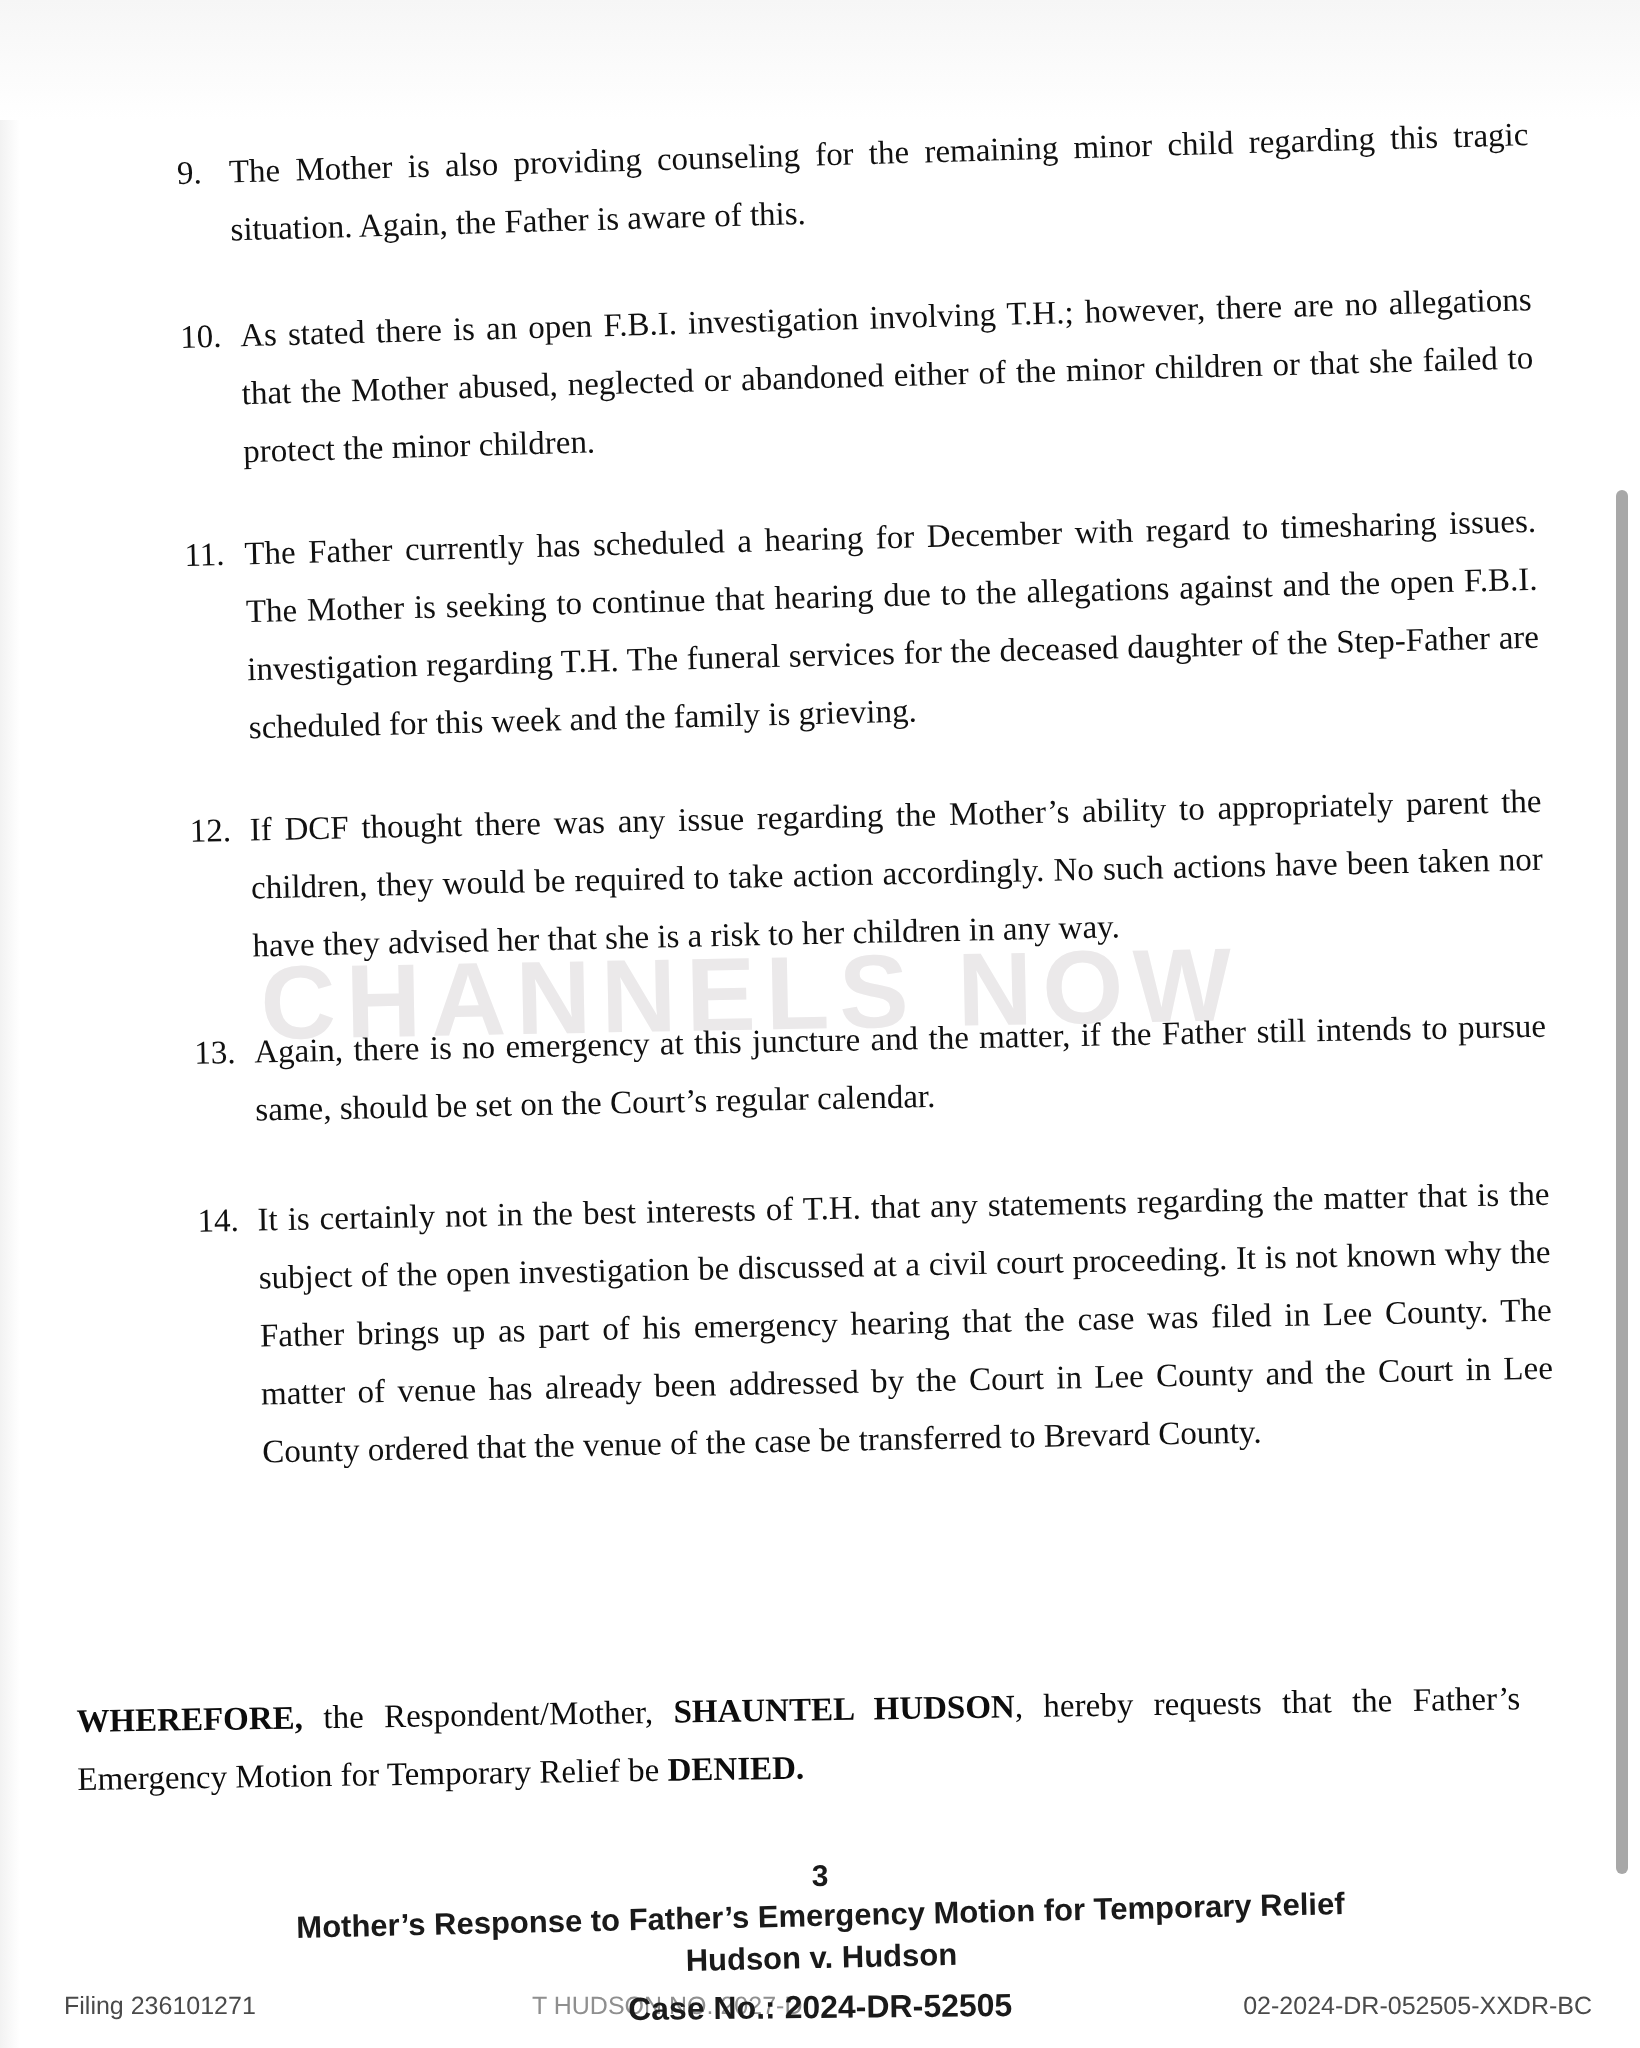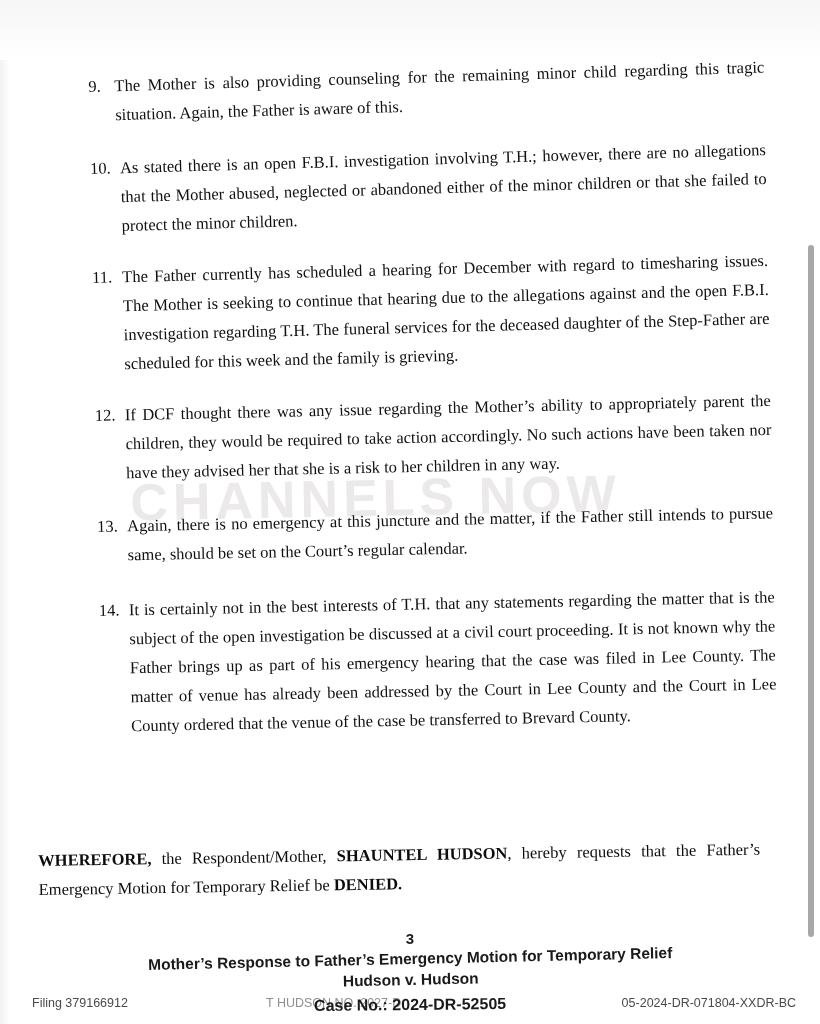--- a/index.html
+++ b/index.html
@@ -272,22 +272,22 @@
   <div id="footer-block">
     <div id="page-number">3</div>
     <div id="footer-title-lines">
       <div class="footer-title">Mother’s Response to Father’s Emergency Motion for Temporary Relief</div>
       <div class="footer-title">Hudson v. Hudson</div>
     </div>
     <div id="footer-case-no">Case No.: 2024-DR-52505</div>
   </div>
 
   <div id="efile-row">
-    <span id="efile-left">Filing 379166912</span>
+    <span id="efile-left">Filing 236101271</span>
     <span id="efile-center">T HUDSON NO. 2027-D</span>
-    <span id="efile-right">05-2024-DR-071804-XXDR-BC</span>
+    <span id="efile-right">02-2024-DR-052505-XXDR-BC</span>
   </div>
 
 </div>
 
 <div id="scrollbar-track">
   <div id="scrollbar-thumb"></div>
 </div>
 
 </body></html>

